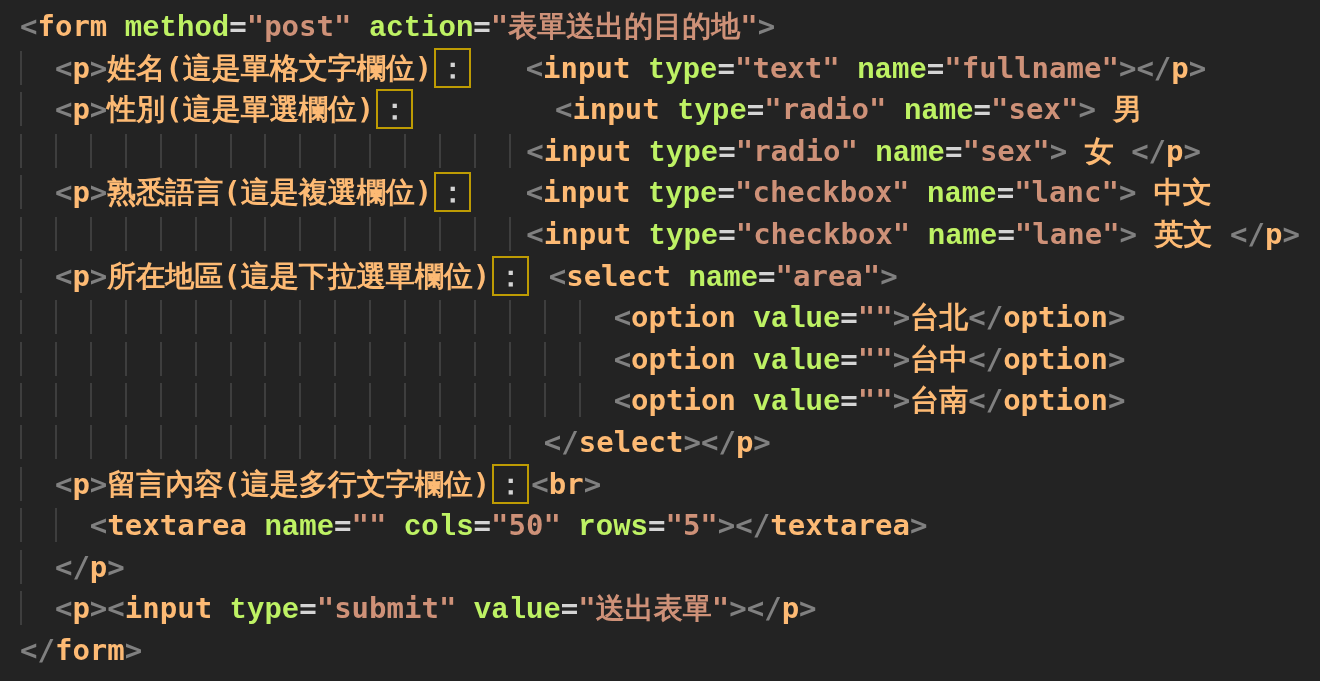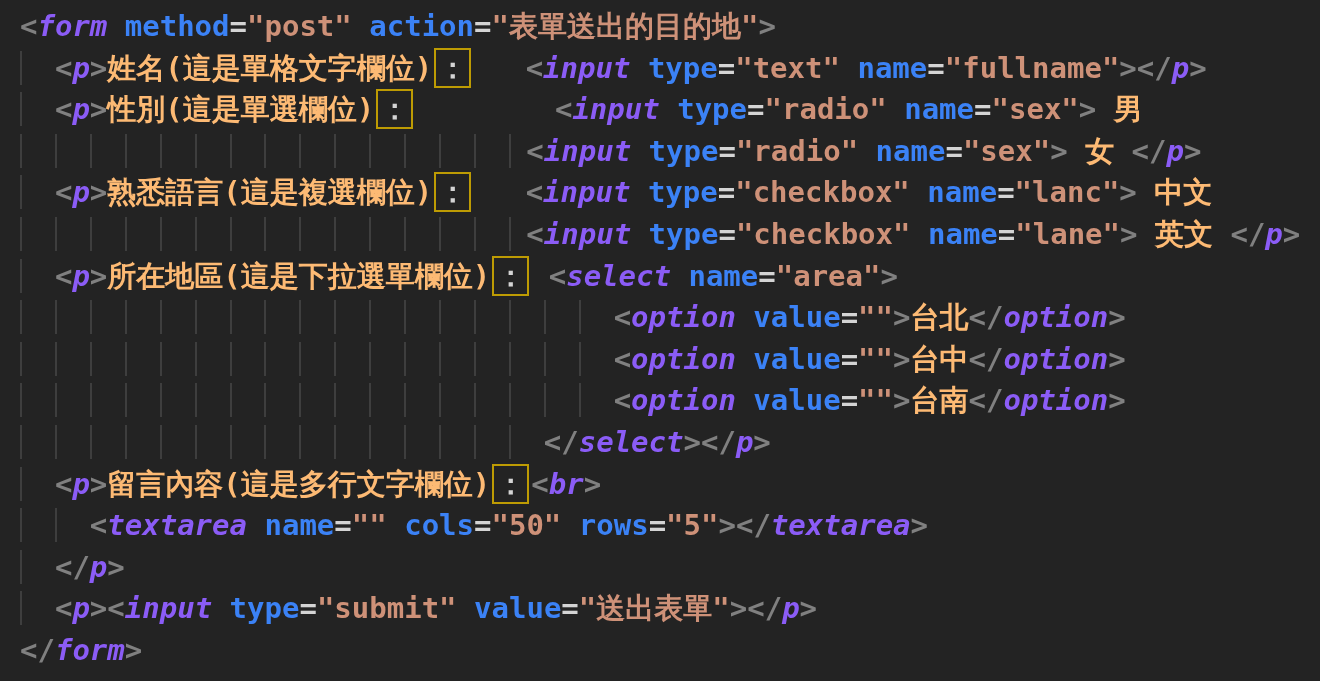--- a/index.html
+++ b/index.html
@@ -26,22 +26,22 @@
   .line { white-space: pre; height: 41.6px; }
   
   .ind {
     background: repeating-linear-gradient(
       90deg,
       #3e3e3e 0, #3e3e3e 2px,
       transparent 2px, transparent 2ch
     );
   }
   .tk-p { color: #808080; }   
-  .tk-t { color: #8b5cf6; font-style: italic; }   
-  .tk-a { color: #3b82f6; }   
+  .tk-t { color: #fdba74; }   
+  .tk-a { color: #bef264; font-family: Liberation Mono, monospace; }   
   .tk-e { color: #d4d4d4; }   
   .tk-s { color: #ce9178; }   
   .tk-x { color: #fdba74; }   
   .tk-b {                      
     color: #d4d4d4;
     border: 2px solid #bd9b03;
     padding: 1px 2px;
     margin: 0 2px;
   }
 </style>

